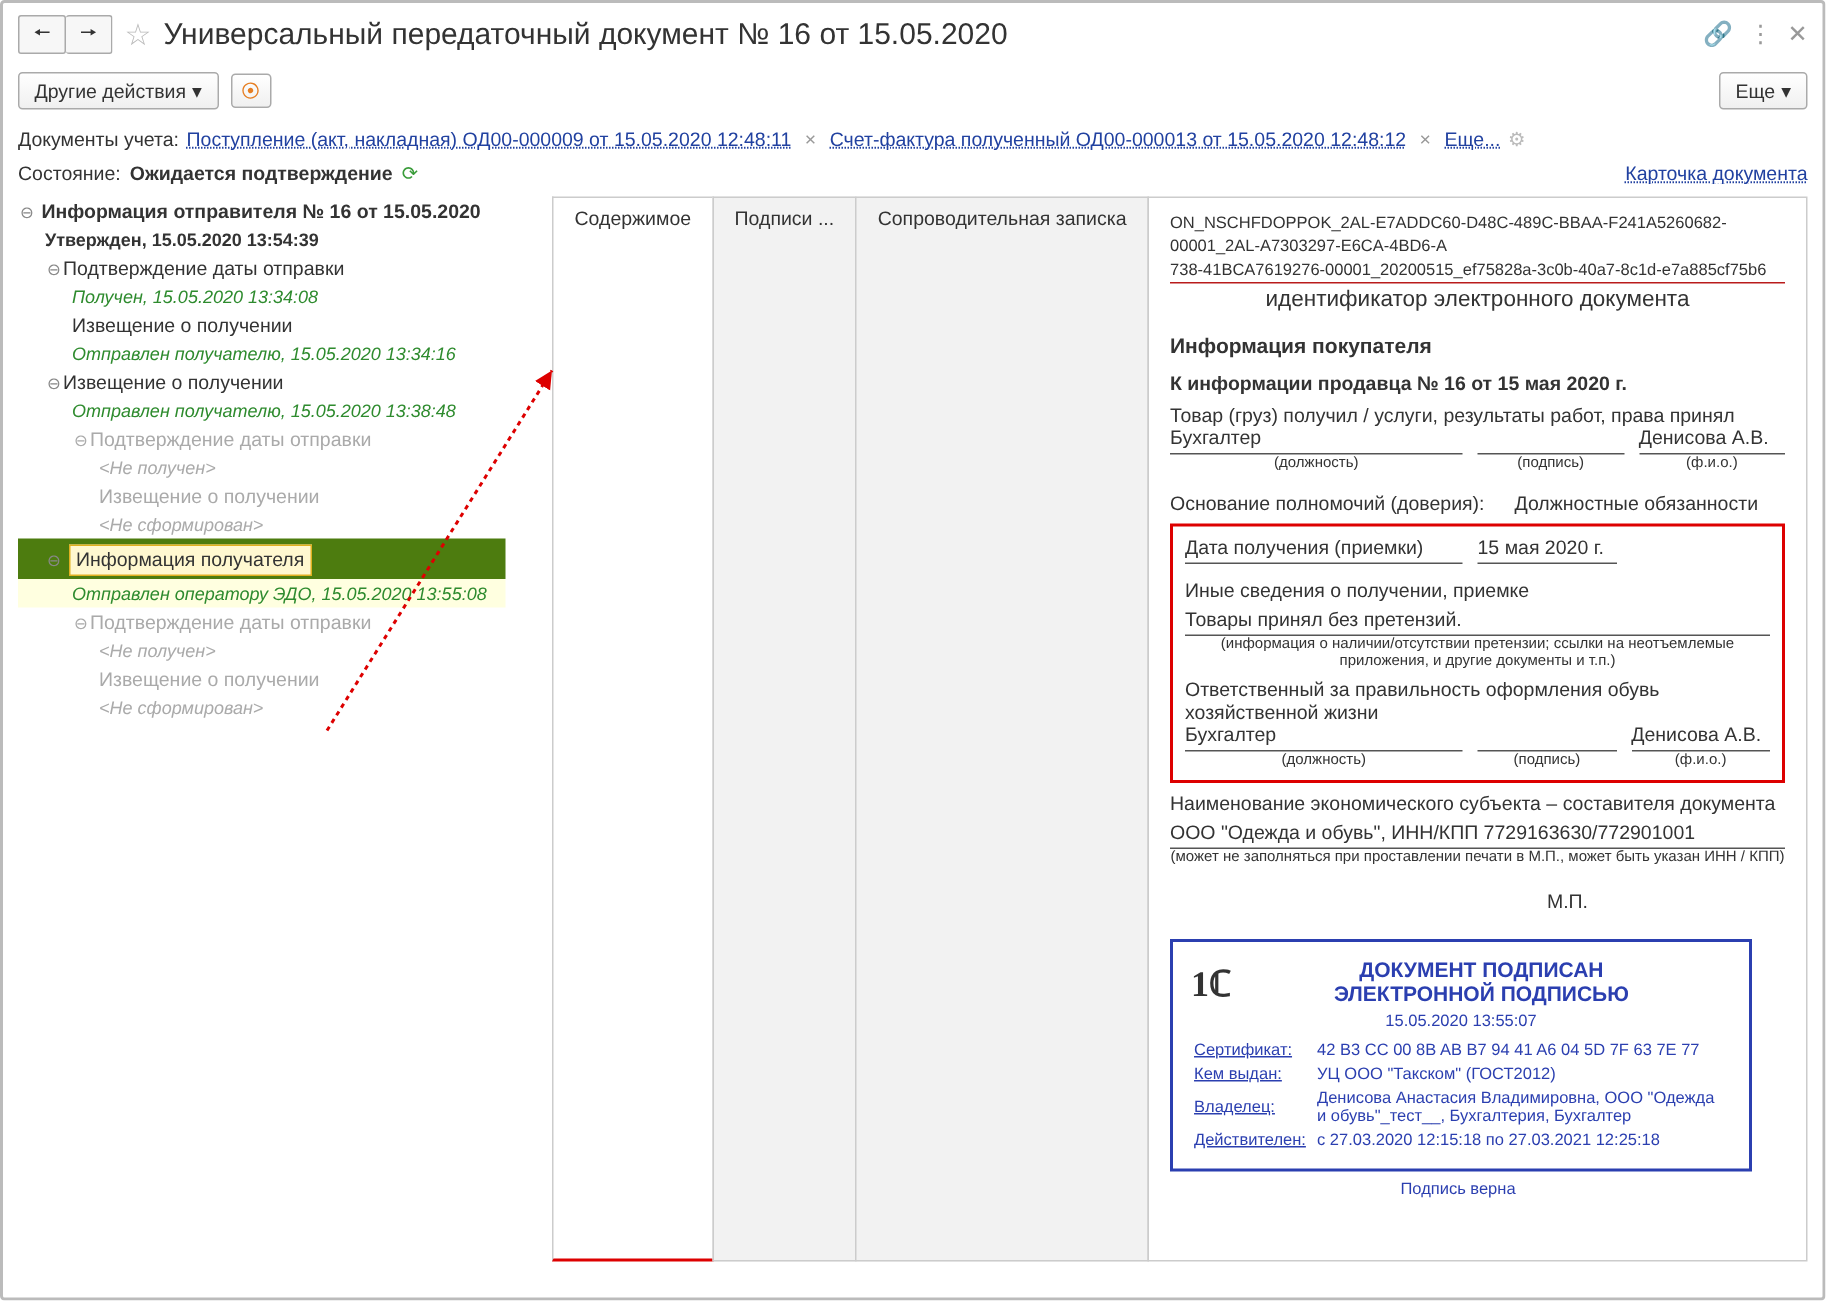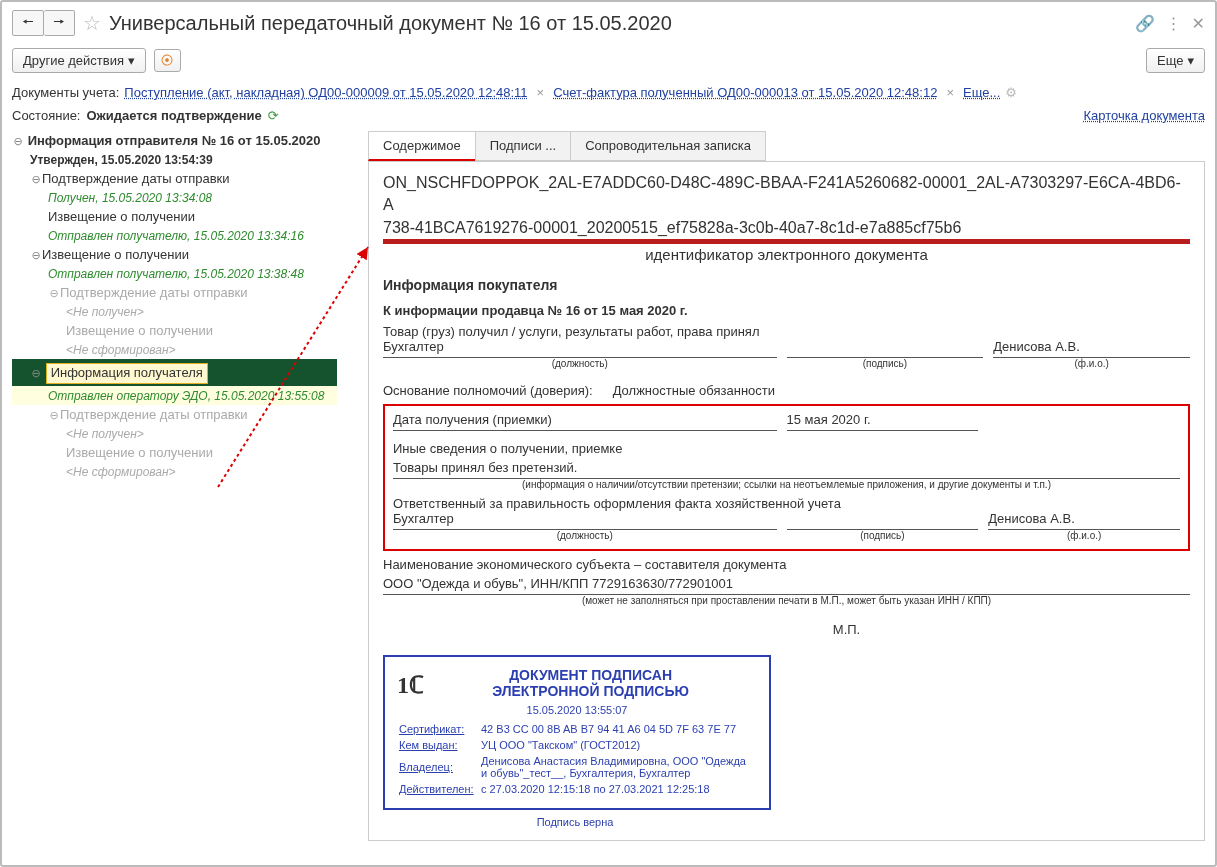--- a/index.html
+++ b/index.html
@@ -112,21 +112,20 @@
 .highlight {
   background:#fff8d0;
   border:1px solid #e0b020;
   display:inline-block;
   padding:1px 4px;
   line-height:1.3;
 }
 .right-panel {
   flex:1;
   display:flex;
-  flex-direction:column;
   padding-left:26px;
 }
 .tabs {
   display:flex;
 }
 .tab {
   border:1px solid #ccc;
   padding:6px 14px;
   background:#f2f2f2;
   cursor:pointer;
@@ -138,22 +137,22 @@
   font-weight:normal;
 }
 .content-box {
   border:1px solid #ccc;
   flex:1;
   padding:10px 14px;
   overflow:auto;
   position:relative;
 }
 .doc-id {
-  border-bottom:5px solid #b91c1c;
-  font-size:16px;
+  border-bottom:1px solid #b91c1c;
+  font-size:11px;
   line-height:1.4;
 }
 .idcap { text-align:center; font-size:15px; color:#333; margin-top:2px;}
 .section-title { font-size:14px; font-weight:bold; margin:14px 0 10px 0;}
 .sub-bold { font-weight:bold; margin-bottom:6px;}
 .row { display:flex; align-items:flex-end; margin-bottom:14px;}
 .cell { flex:1; }
 .uline { border-bottom:1px solid #555; min-height:18px;}
 .caption { text-align:center; font-size:10px; color:#333;}
 .red-box {
@@ -244,21 +243,21 @@
       <div class="tree-node lvl2"><span class="node-label">Извещение о получении</span></div>
       <div class="tree-node lvl2"><span class="node-status green">Отправлен получателю, 15.05.2020 13:34:16</span></div>
 
       <div class="tree-node lvl1"><span class="bullet minus"></span><span class="node-label">Извещение о получении</span></div>
       <div class="tree-node lvl2"><span class="node-status green">Отправлен получателю, 15.05.2020 13:38:48</span></div>
       <div class="tree-node lvl2"><span class="bullet minus grey"></span><span class="node-label grey">Подтверждение даты отправки</span></div>
       <div class="tree-node lvl3"><span class="node-status grey">&lt;Не получен&gt;</span></div>
       <div class="tree-node lvl3"><span class="node-label grey">Извещение о получении</span></div>
       <div class="tree-node lvl3"><span class="node-status grey">&lt;Не сформирован&gt;</span></div>
 
-      <div class="tree-node lvl1" style="background:#14532d; padding-top:4px; padding-bottom:2px;">
+      <div class="tree-node lvl1" style="background:#4d7c0f; padding-top:4px; padding-bottom:2px;">
         <span class="bullet minus"></span>
         <span class="highlight node-label">Информация получателя</span>
       </div>
       <div class="tree-node lvl2" style="background:#ffffe0;"><span class="node-status green">Отправлен оператору ЭДО, 15.05.2020 13:55:08</span></div>
       <div class="tree-node lvl2"><span class="bullet minus grey"></span><span class="node-label grey">Подтверждение даты отправки</span></div>
       <div class="tree-node lvl3"><span class="node-status grey">&lt;Не получен&gt;</span></div>
       <div class="tree-node lvl3"><span class="node-label grey">Извещение о получении</span></div>
       <div class="tree-node lvl3"><span class="node-status grey">&lt;Не сформирован&gt;</span></div>
     </div>
 
@@ -310,21 +309,21 @@
             <div style="width:10px;"></div>
             <div class="cell">
                 <div class="uline">15 мая 2020 г.</div>
               </div>
             <div style="width:10px;"></div>
             <div class="cell"></div>
           </div>
           <div>Иные сведения о получении, приемке</div>
           <div class="uline" style="margin-top:4px;">Товары принял без претензий.</div>
           <div class="small-note">(информация о наличии/отсутствии претензии; ссылки на неотъемлемые приложения, и другие  документы и т.п.)</div>
-          <div style="margin-top:6px;">Ответственный за правильность оформления факта хозяйственной учета</div>
+          <div style="margin-top:6px;">Ответственный за правильность оформления обувь хозяйственной жизни</div>
           <div class="row" style="margin-bottom:0;">
             <div class="cell" style="flex:2;">
                 <div class="uline">Бухгалтер</div>
                 <div class="caption">(должность)</div>
               </div>
             <div style="width:10px;"></div>
             <div class="cell">
                 <div class="uline"></div>
                 <div class="caption">(подпись)</div>
               </div>

